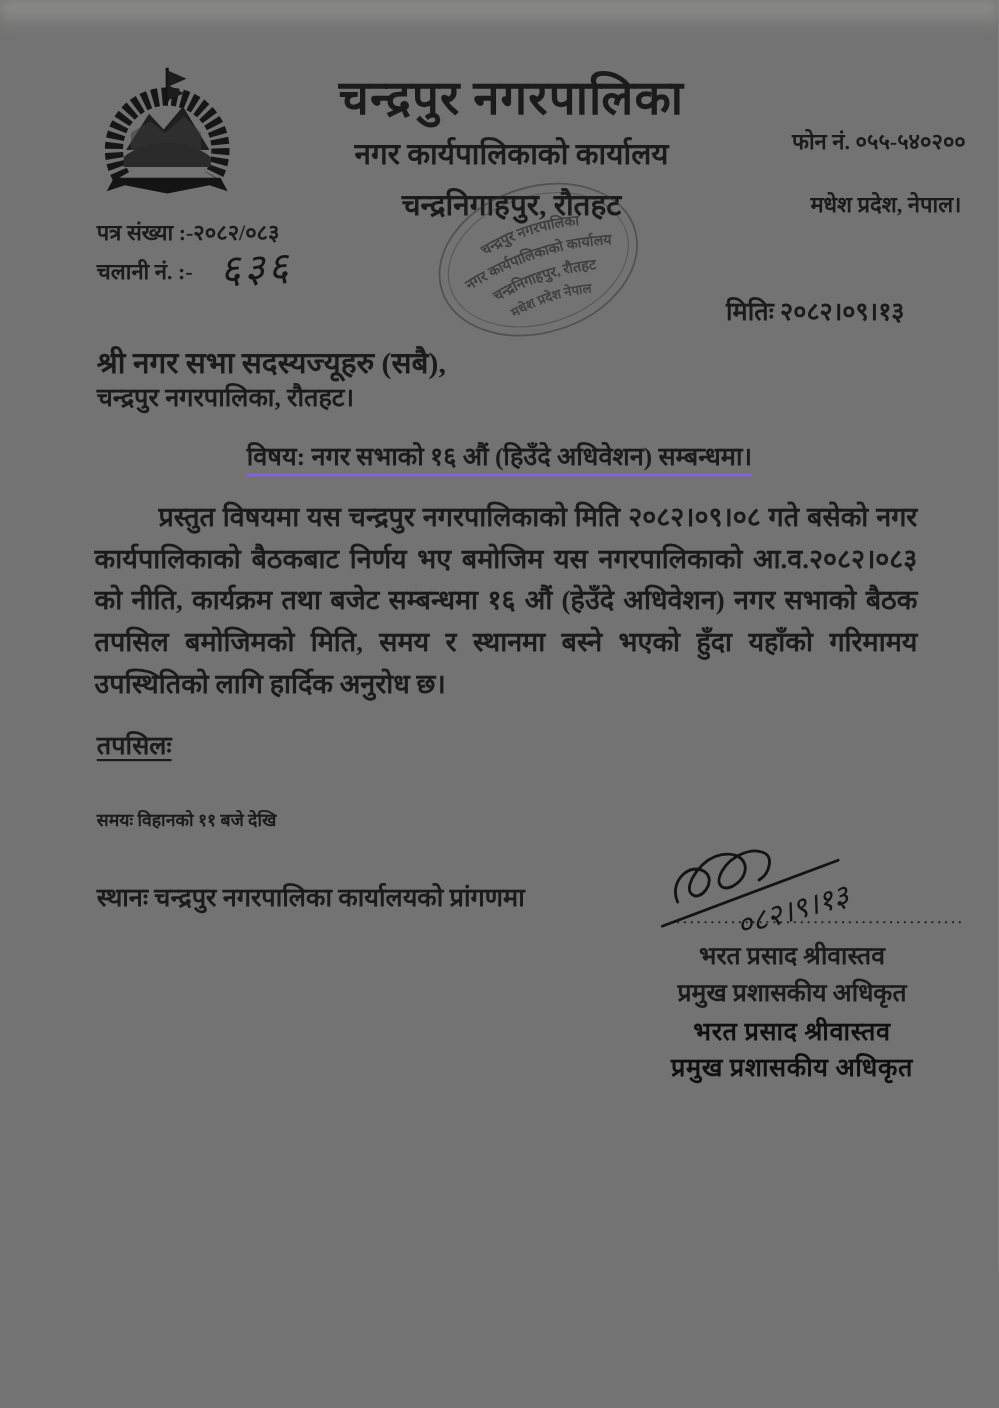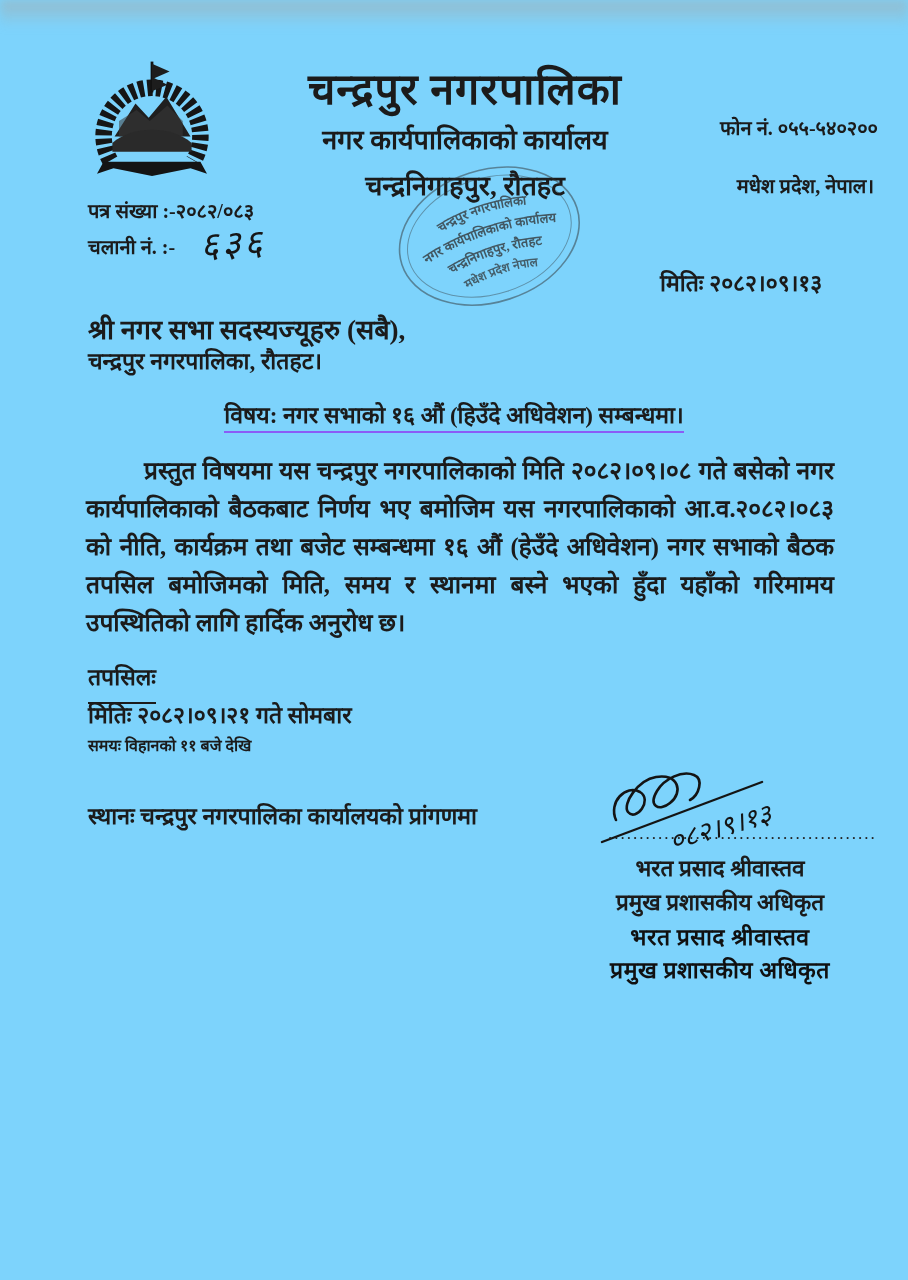--- a/index.html
+++ b/index.html
@@ -1,20 +1,20 @@
 <!DOCTYPE html>
 <html><head>
 <meta charset="utf-8">
 <style>
   html,body{margin:0;padding:0;background:#9a9a97;}
   .page{
     position:relative;
     width:908px;height:1280px;
     margin:0 auto;
-    background:#7dd3fc;
+    background:#737373;
     overflow:hidden;
     font-family:"Liberation Serif","DejaVu Serif",serif;
     color:#1b1b1b;
   }
   .scan-band{
     position:absolute;top:0;left:0;right:0;height:28px;
     background:linear-gradient(180deg, rgba(168,168,164,0.55), rgba(255,255,255,0));
     filter:blur(5px);
     pointer-events:none;
   }
@@ -47,21 +47,21 @@
     left:0;top:398px;width:908px;text-align:center;
     font-size:23px;font-weight:700;
   }
   .subject span{border-bottom:2px solid #8b5cf6;padding-bottom:3px;}
   .body-par{
     left:86px;top:452px;width:748px;
     font-size:24.5px;line-height:38px;
     text-align:justify;text-indent:58px;font-weight:700;
   }
   .sched-head{left:88px;top:660px;font-size:23px;font-weight:700;}
-  .sched-head span{border-bottom:2px solid #1b1b1b;padding-bottom:12px;}
+  .sched-head span{border-bottom:2px solid #1b1b1b;padding-bottom:0;}
   .sched-date{left:88px;top:698px;font-size:23px;font-weight:600;}
   .sched-time{left:88px;top:734px;font-size:16px;font-weight:600;}
   .sched-venue{left:88px;top:769px;font-size:23px;font-weight:600;margin-top:30px;}
   .sig-svg{left:596px;top:762px;width:230px;height:95px;}
   .sig-dots{left:608px;top:824px;width:215px;font-size:17px;letter-spacing:2px;color:#222;}
   .sig-name{left:590px;top:852px;width:260px;text-align:center;font-size:22.5px;font-weight:600;}
   .sig-desig{left:590px;top:886px;width:260px;text-align:center;font-size:22.5px;font-weight:600;}
   .sig-stamp-name{left:590px;top:920px;width:260px;text-align:center;font-size:23px;font-weight:800;letter-spacing:0.5px;color:#101010;}
   .sig-stamp-desig{left:590px;top:953px;width:260px;text-align:center;font-size:23px;font-weight:800;letter-spacing:0.5px;color:#101010;}
   .emblem{left:86px;top:54px;width:132px;height:134px;}
@@ -127,21 +127,20 @@
 
   <div class="abs subject">
     <span>विषय: नगर सभाको १६ औं (हिउँदे अधिवेशन) सम्बन्धमा।</span>
   </div>
 
   <div class="abs body-par">प्रस्तुत विषयमा यस चन्द्रपुर नगरपालिकाको मिति २०८२।०९।०८ गते बसेको नगर कार्यपालिकाको बैठकबाट निर्णय भए बमोजिम यस नगरपालिकाको आ.व.२०८२।०८३ को नीति, कार्यक्रम तथा बजेट सम्बन्धमा १६ औं (हेउँदे अधिवेशन) नगर सभाको बैठक तपसिल बमोजिमको मिति, समय र स्थानमा बस्ने भएको हुँदा यहाँको गरिमामय उपस्थितिको लागि हार्दिक अनुरोध छ।</div>
 
   <div class="abs sched-head">
     <span>तपसिलः</span>
   </div>
-  <div class="abs sched-date">मितिः २०८२।०९।२१ गते सोमबार</div>
   <div class="abs sched-time">समयः विहानको ११ बजे देखि</div>
   <div class="abs sched-venue">स्थानः चन्द्रपुर नगरपालिका कार्यालयको प्रांगणमा</div>
 
   <svg class="abs sig-svg" viewBox="0 0 230 95" aria-hidden="true">
     <path d="M20,58 C12,40 30,22 44,30 C57,38 40,60 32,50 C26,42 42,18 60,15 C82,11 88,30 74,41 C63,50 52,44 61,29 C68,17 86,8 98,13 C108,17 103,33 94,38" stroke="#141414" stroke-width="2.6" fill="none" stroke-linecap="round"></path>
     <path d="M6,80 L166,20" stroke="#141414" stroke-width="2.4" fill="none" stroke-linecap="round"></path>
     <text x="72" y="76" transform="rotate(-16 120 66)" font-size="27" font-style="italic" fill="#141414">०८२।९।१३</text>
   </svg>
   <div class="abs sig-dots">...........................................</div>
   <div class="abs sig-name">भरत प्रसाद श्रीवास्तव</div>

